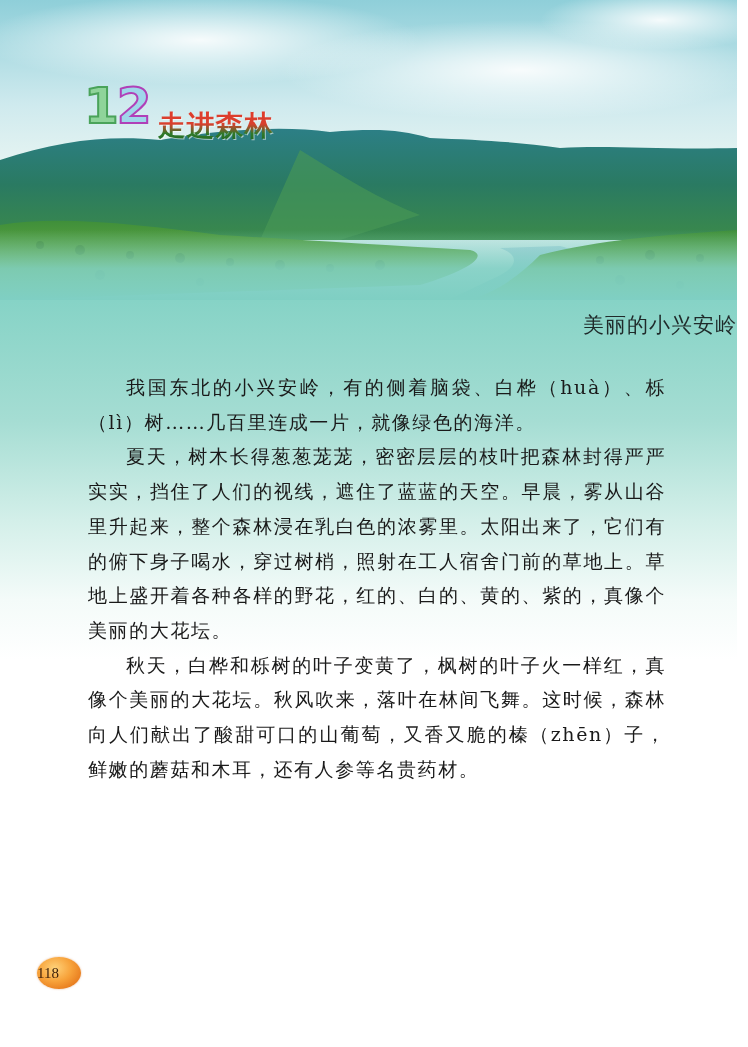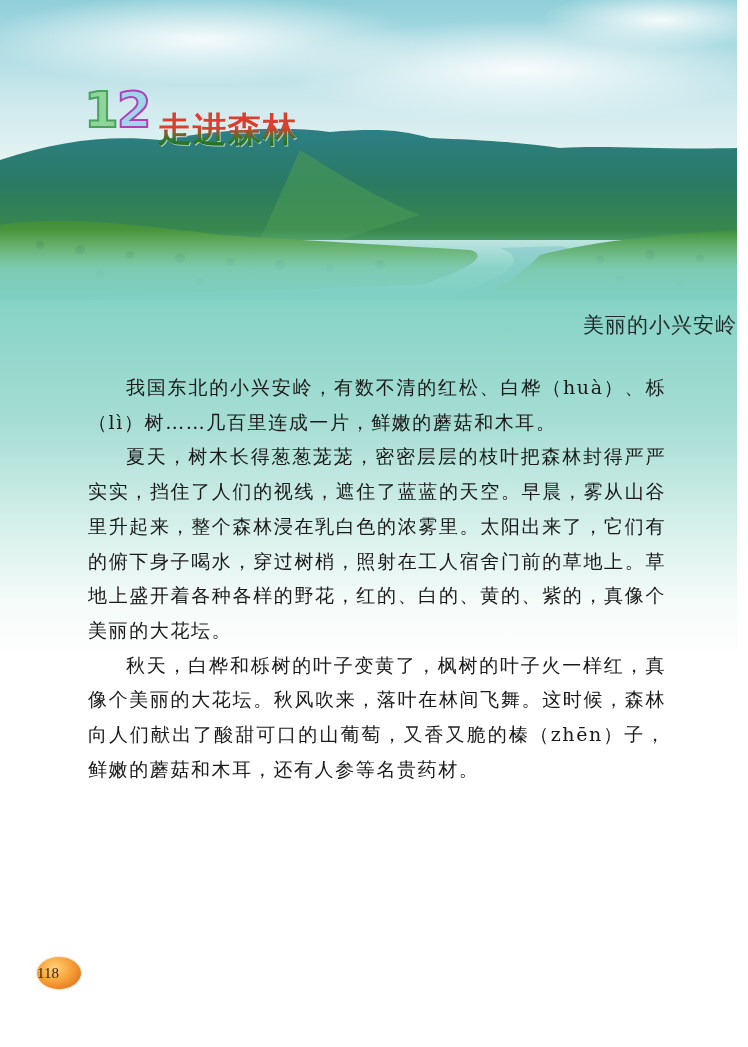--- a/index.html
+++ b/index.html
@@ -60,21 +60,21 @@
       color: #8fd49a;
       -webkit-text-stroke: 2px #4aa35a;
     }
     .digit-2 {
       color: #9fd7ea;
       -webkit-text-stroke: 2px #b040b8;
     }
     .lesson-title {
       font-family: Liberation Sans, sans-serif;
       font-weight: bold;
-      font-size: 34px;
+      font-size: 28px;
       letter-spacing: 1px;
       background: linear-gradient(to bottom, #e23a2a 0%, #d8402e 45%, #2f7a2a 70%, #1d5e1e 100%);
       -webkit-background-clip: text;
       background-clip: text;
       color: transparent;
       text-shadow: 0 0 0 rgba(0,0,0,0);
       filter: drop-shadow(1px 1px 0 rgba(255,255,255,0.6));
       margin-top: 41px;
     }
     .section-title {
@@ -197,21 +197,21 @@
         <span class="digit-1">1</span>
         <span class="digit-2">2</span>
       </div>
       <div class="lesson-title">走进森林</div>
     </div>
   </div>
 
   <div class="section-title">美丽的小兴安岭</div>
 
   <div class="body-text">
-    <p>我国东北的小兴安岭，有数不清的红松、白桦（huà）、栎（lì）树……几百里连成一片，鲜嫩的蘑菇和木耳。</p>
+    <p>我国东北的小兴安岭，有的侧着脑袋、白桦（huà）、栎（lì）树……几百里连成一片，就像绿色的海洋。</p>
     <p>夏天，树木长得葱葱茏茏，密密层层的枝叶把森林封得严严实实，挡住了人们的视线，遮住了蓝蓝的天空。早晨，雾从山谷里升起来，整个森林浸在乳白色的浓雾里。太阳出来了，它们有的俯下身子喝水，穿过树梢，照射在工人宿舍门前的草地上。草地上盛开着各种各样的野花，红的、白的、黄的、紫的，真像个美丽的大花坛。</p>
     <p>秋天，白桦和栎树的叶子变黄了，枫树的叶子火一样红，真像个美丽的大花坛。秋风吹来，落叶在林间飞舞。这时候，森林向人们献出了酸甜可口的山葡萄，又香又脆的榛（zhēn）子，鲜嫩的蘑菇和木耳，还有人参等名贵药材。</p>
   </div>
 
   <div class="page-number">
     <span>118</span>
   </div>
 
 </div>
 

